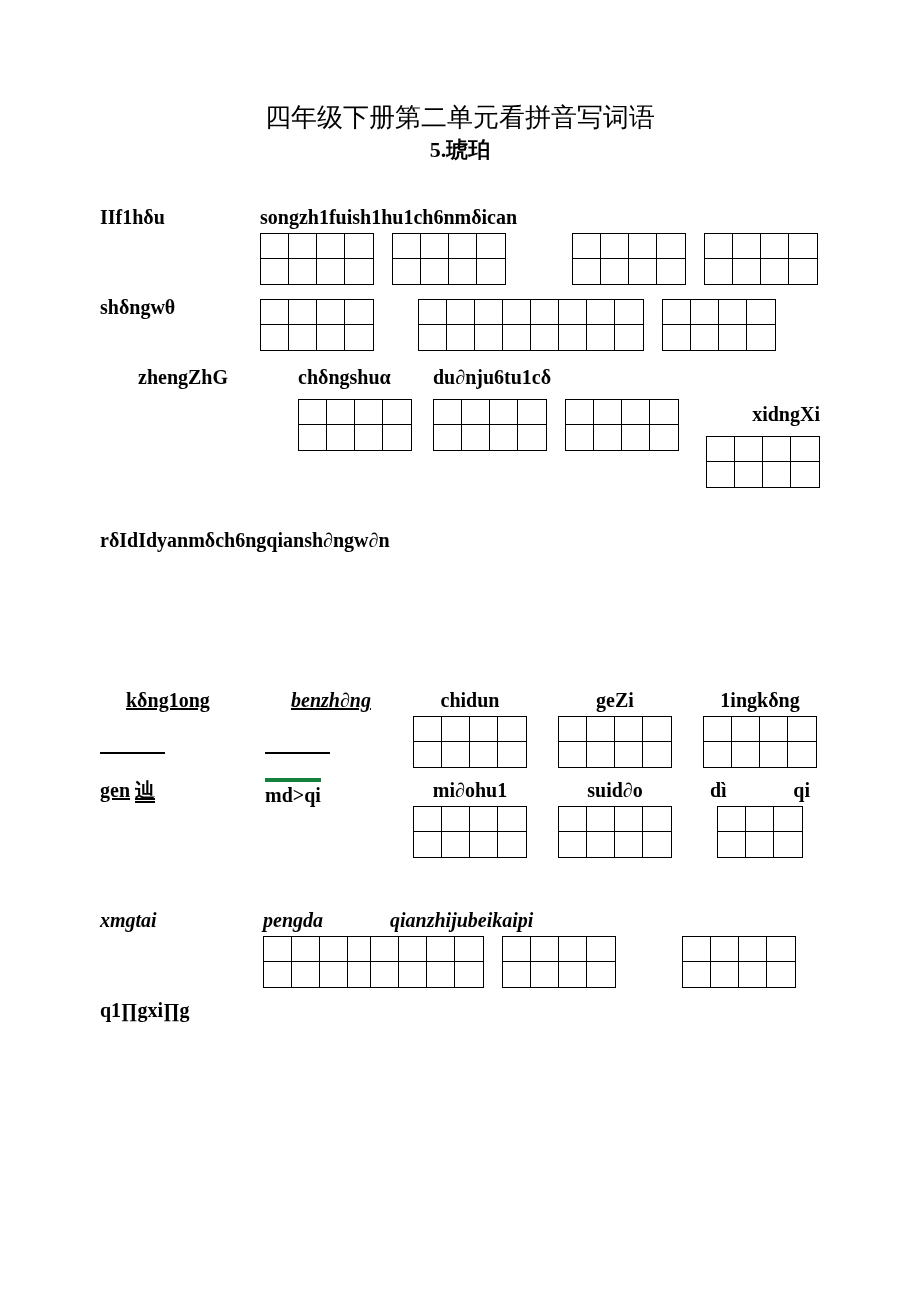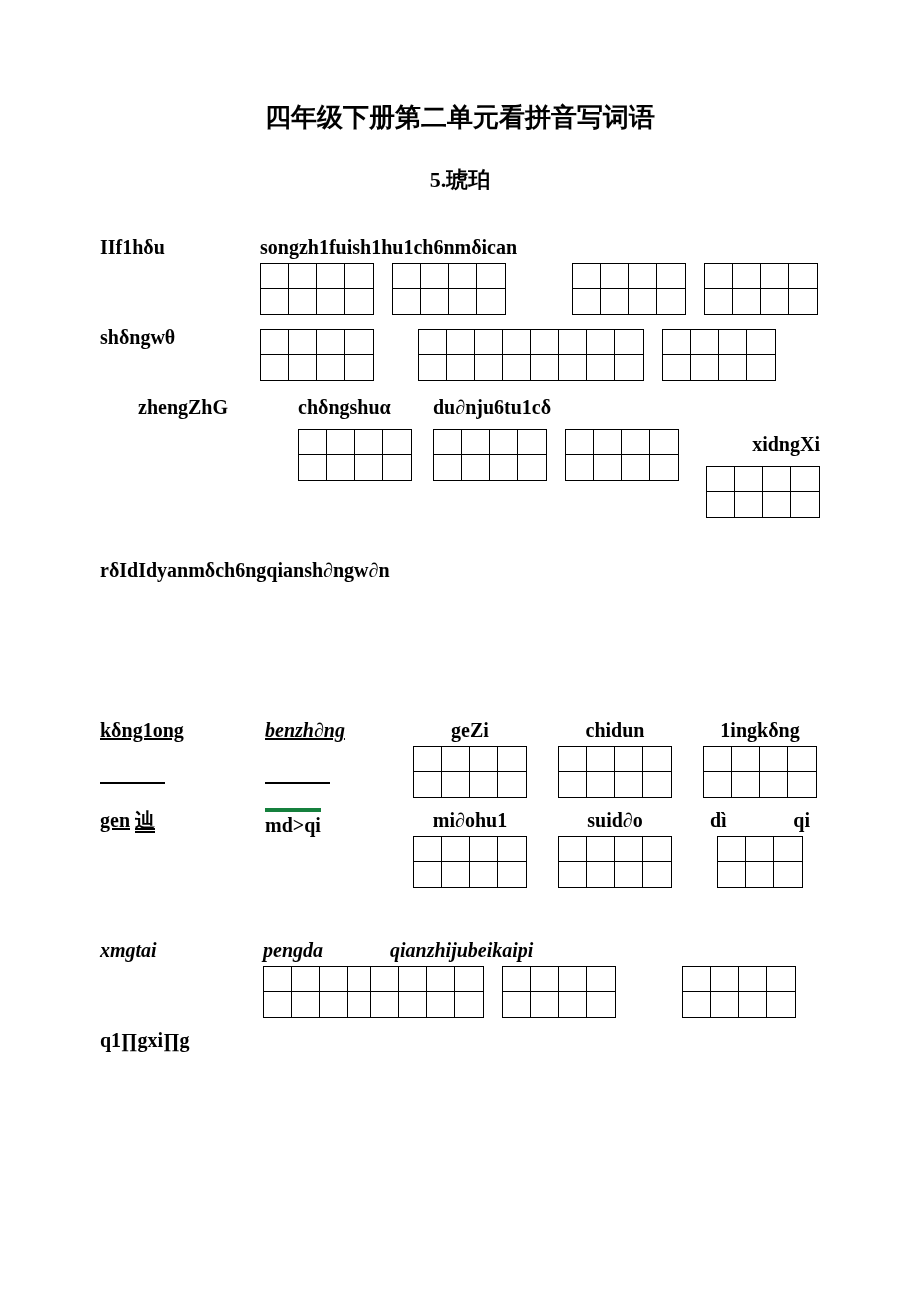--- a/index.html
+++ b/index.html
@@ -8,42 +8,41 @@
       height: 1301px;
       background: #fff;
       font-family: "Times New Roman", "SimSun", serif;
       color: #000;
       padding: 100px 100px 0 100px;
       position: relative;
     }
     .title {
       text-align: center;
       font-size: 26px;
-      font-weight: bold;
-      margin-bottom: 30px;
+      font-weight: normal;
     }
     .subtitle {
       text-align: center;
       font-size: 22px;
       font-weight: bold;
       margin-bottom: 40px;
     }
     .row {
       display: flex;
       align-items: flex-start;
       margin-bottom: 10px;
       min-height: 60px;
     }
     .label {
       font-size: 20px;
       font-weight: bold;
       white-space: nowrap;
       line-height: 1.2;
     }
-    .label.underline { text-decoration: underline; }
+    .label.underline { text-decoration: underline; margin-left: 26px; }
     .col {
       display: flex;
       flex-direction: column;
       align-items: flex-start;
     }
     .grid {
       display: inline-block;
       border: 1px solid #000;
       background: #fff;
     }
@@ -292,38 +291,38 @@
 <div class="row flex-spread">
   <div class="col" style="width:140px;">
     <span class="label underline">kδng1ong</span>
     <div class="small-rule" style="margin-top:40px;"></div>
   </div>
   <div class="col" style="width:120px;font-style:italic;">
     <span class="label underline">benzh∂ng</span>
     <div class="small-rule" style="margin-top:40px;"></div>
   </div>
   <div class="col" style="width:120px; align-items:center;">
+    <span class="boldtext">chidun</span>
+    <div class="grid" style="margin-top:4px;">
+        <div class="grid-row">
+          <div class="grid-cell"></div>
+          <div class="grid-cell"></div>
+          <div class="grid-cell"></div>
+          <div class="grid-cell"></div>
+        </div>
+        <div class="grid-row">
+          <div class="grid-cell"></div>
+          <div class="grid-cell"></div>
+          <div class="grid-cell"></div>
+          <div class="grid-cell"></div>
+        </div>
+      </div>
+  </div>
+  <div class="col" style="width:120px; align-items:center;">
     <span class="boldtext">geZi</span>
-    <div class="grid" style="margin-top:4px;">
-        <div class="grid-row">
-          <div class="grid-cell"></div>
-          <div class="grid-cell"></div>
-          <div class="grid-cell"></div>
-          <div class="grid-cell"></div>
-        </div>
-        <div class="grid-row">
-          <div class="grid-cell"></div>
-          <div class="grid-cell"></div>
-          <div class="grid-cell"></div>
-          <div class="grid-cell"></div>
-        </div>
-      </div>
-  </div>
-  <div class="col" style="width:120px; align-items:center;">
-    <span class="boldtext">chidun</span>
     <div class="grid" style="margin-top:4px;">
         <div class="grid-row">
           <div class="grid-cell"></div>
           <div class="grid-cell"></div>
           <div class="grid-cell"></div>
           <div class="grid-cell"></div>
         </div>
         <div class="grid-row">
           <div class="grid-cell"></div>
           <div class="grid-cell"></div>

